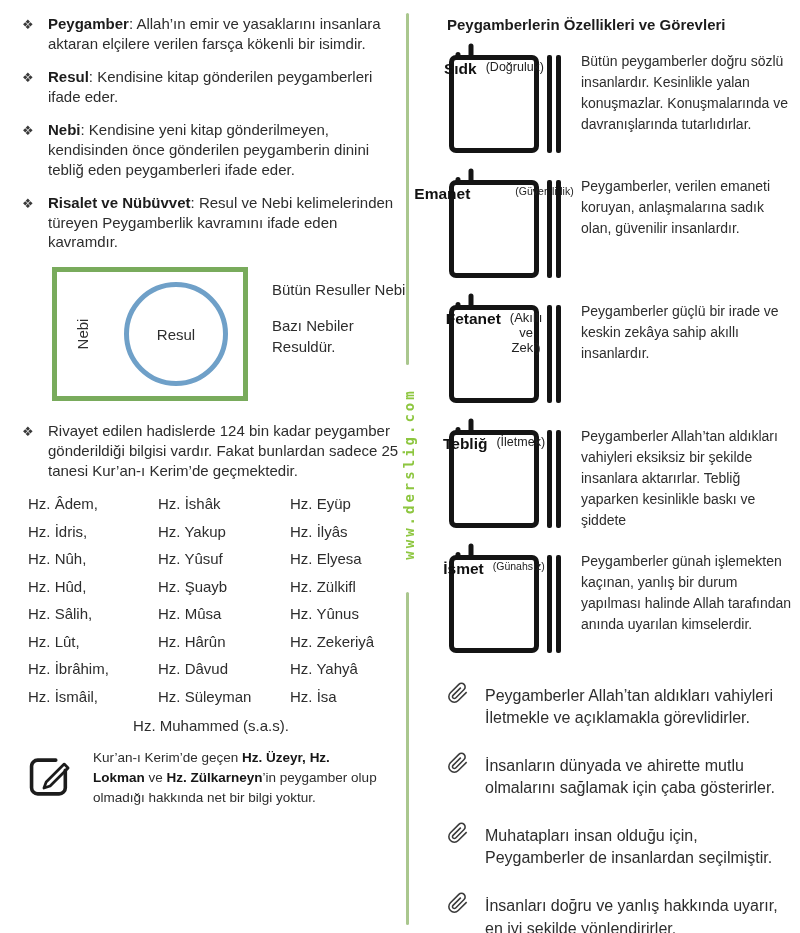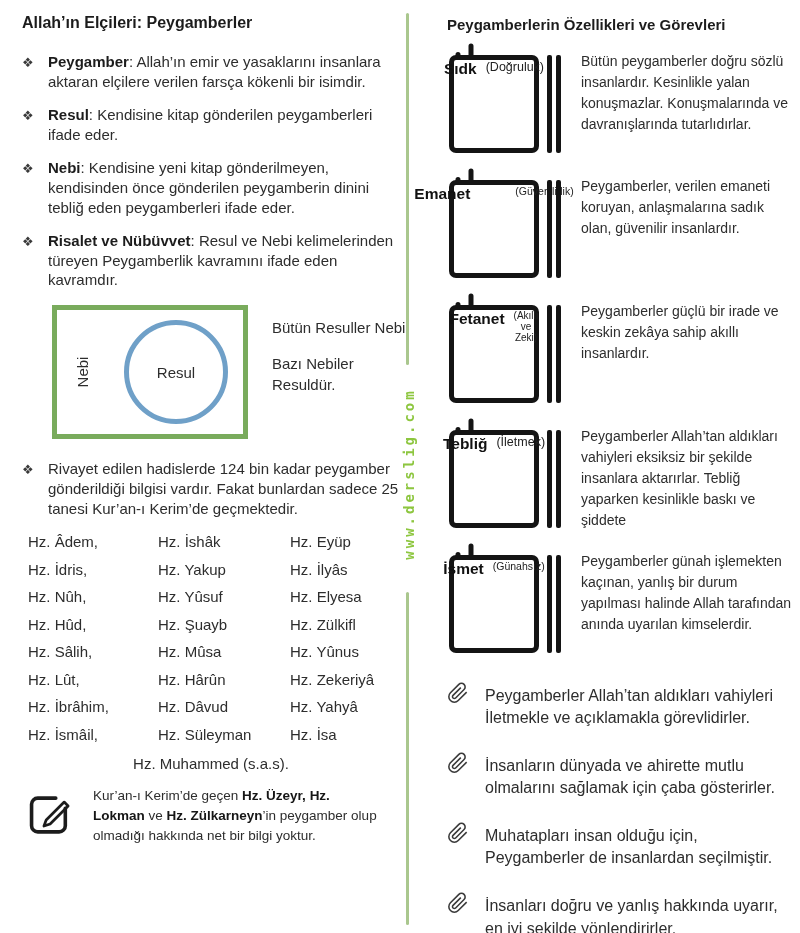--- a/index.html
+++ b/index.html
@@ -50,41 +50,40 @@
   .right-title{font-size:15px;font-weight:700;margin:0 0 16px 0;color:#1c1c1c;}
 
   .card{display:flex;gap:12px;margin-bottom:17px;}
   .notebook{position:relative;flex:0 0 122px;height:108px;}
   .nb-square{position:absolute;left:2px;top:6px;width:80px;height:88px;border:5px solid #141414;border-radius:7px;
     text-align:center;display:flex;justify-content:center;gap:9px;background:#fff;}
   .nb-term{font-size:15.5px;font-weight:700;color:#111;}
   .nb-sub{font-size:11px;color:#222;}
   .card-1 .nb-sub{font-size:12.5px;}
   .card-2 .nb-sub{font-size:10.5px;padding-left:36px;}
-  .card-3 .nb-sub{font-size:10px;}
+  .card-3 .nb-sub{font-size:13px;}
   .card-4 .nb-sub{font-size:12.5px;}
   .card-5 .nb-sub{font-size:10.5px;}
   .nb-bar{position:absolute;top:6px;width:5px;height:98px;background:#141414;border-radius:2px;}
   .nb-bar1{left:100px;}
   .nb-bar2{left:109px;}
   .nb-clip{position:absolute;left:5px;top:-7px;}
   .card-desc{margin:2px 0 0 0;font-size:14px;line-height:1.5;}
 
   .tasks{margin-top:24px;}
   .task{display:flex;gap:12px;margin-bottom:18px;}
   .task svg{flex:0 0 22px;margin-top:1px;}
   .task p{margin:4px;font-size:16px;line-height:1.38;}
 </style>
 </head>
 <body>
 
 <div id="page">
 
   <div class="left-col">
-    <h1 class="left-title">Allah’ın Elçileri: Peygamberler</h1>
 
     <div class="bullet">
       <span class="marker">❖</span>
       <p><b>Peygamber</b><span>: Allah’ın emir ve yasaklarını insanlara aktaran elçilere verilen farsça kökenli bir isimdir.</span></p>
     </div>
 
     <div class="bullet">
       <span class="marker">❖</span>
       <p><b>Resul</b><span>: Kendisine kitap gönderilen peygamberleri ifade eder.</span></p>
     </div>

